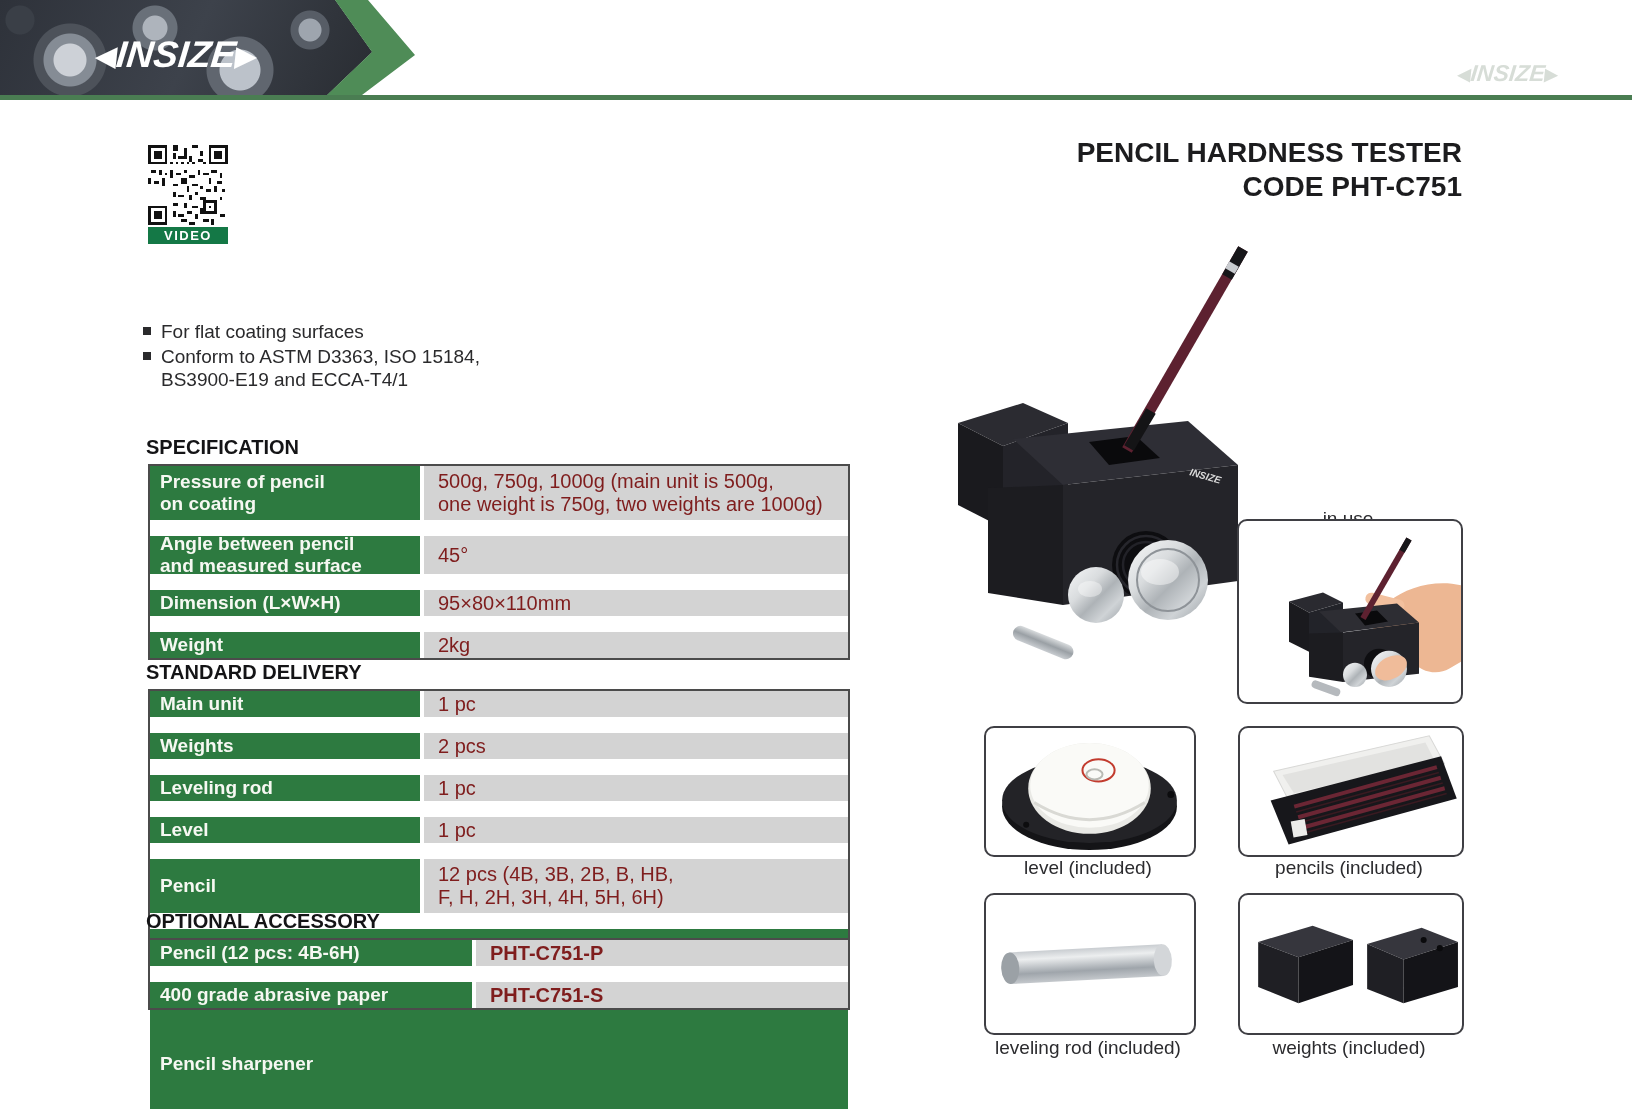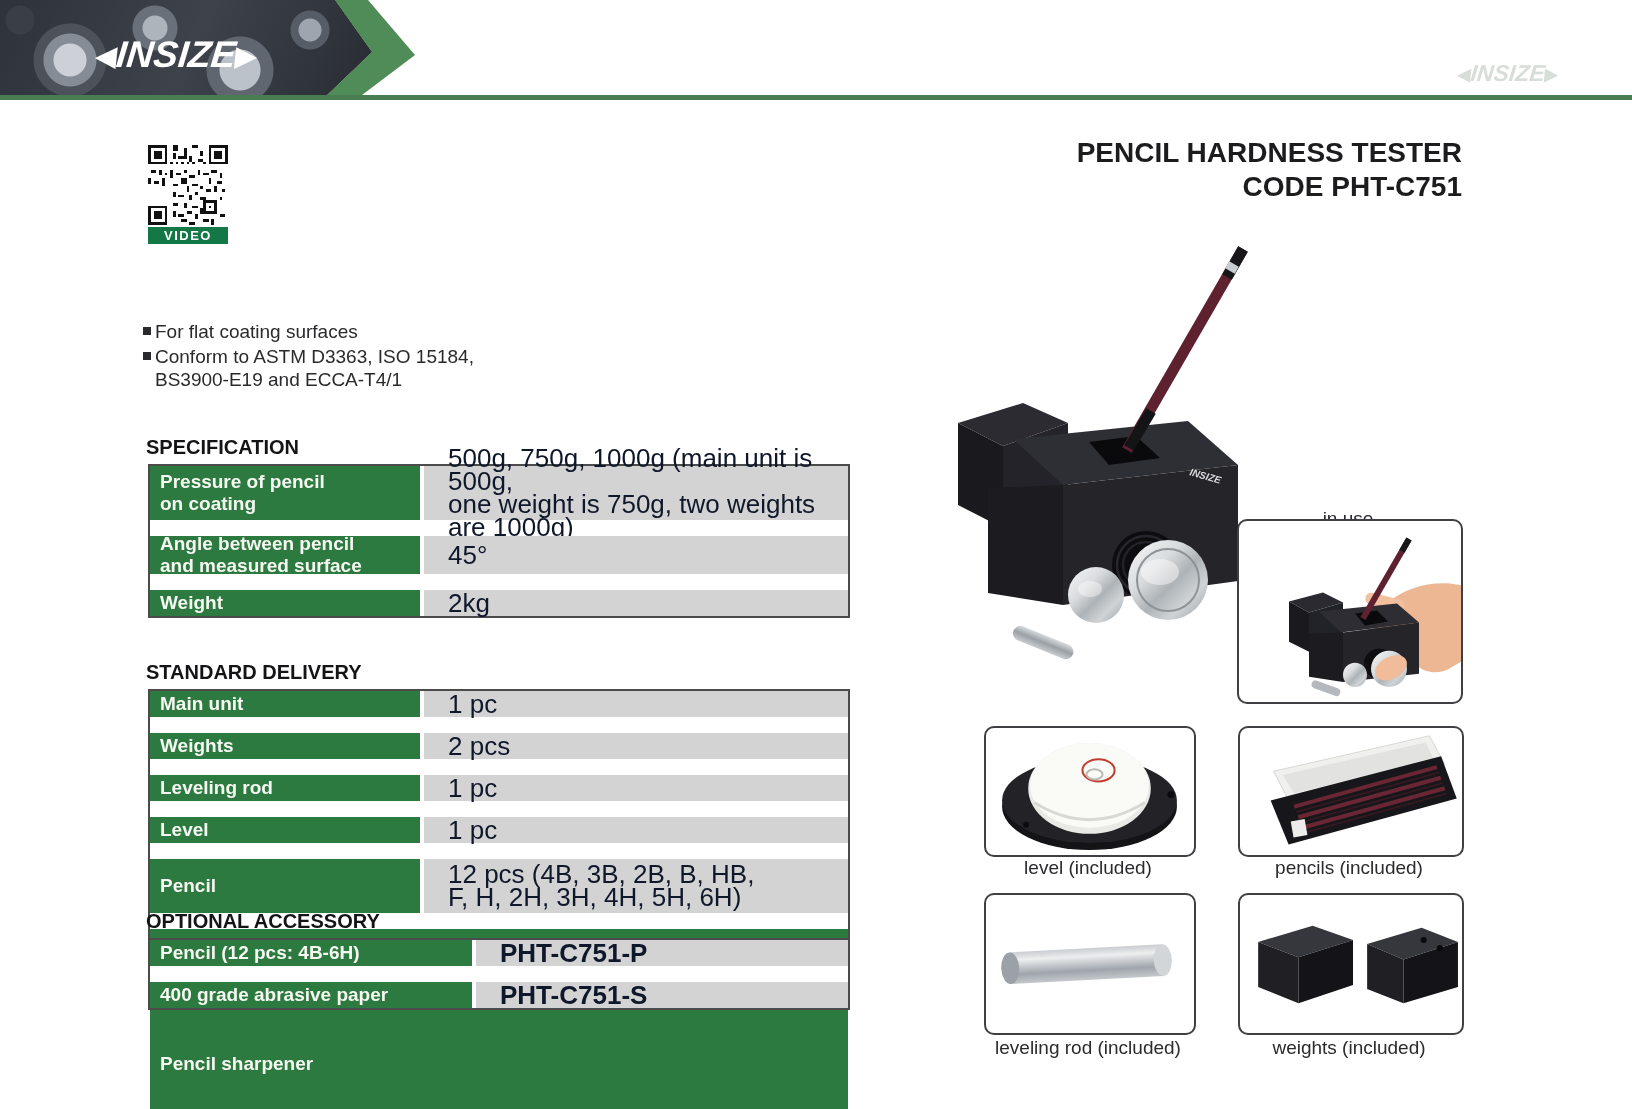--- a/index.html
+++ b/index.html
@@ -28,32 +28,32 @@
   .watermark .arr{font-style:normal;font-size:0.72em;vertical-align:0.08em;}
   
   .qr{position:absolute;left:148px;top:145px;width:80px;height:80px;}
   .video-badge{position:absolute;left:148px;top:227px;width:80px;height:17px;background:#147846;
     color:#fff;font-weight:bold;font-size:13px;letter-spacing:1.5px;text-align:center;line-height:17px;}
   
   .title{position:absolute;right:170px;top:136px;width:640px;text-align:right;
     font-size:28px;font-weight:bold;color:#1c1c1e;line-height:34px;}
   
   .features{position:absolute;left:143px;top:320px;width:420px;display:flex;flex-direction:column;gap:2px;}
-  .feat{display:flex;gap:4px;font-size:19px;line-height:23px;color:#2a2a2c;}
+  .feat{display:flex;gap:10px;font-size:19px;line-height:23px;color:#2a2a2c;}
   .feat .sq{flex:0 0 8px;width:8px;height:8px;background:#2a2a2c;margin-top:7px;}
   .pre{white-space:pre-line;}
   
   .sec-h{position:absolute;left:146px;font-size:20px;font-weight:bold;color:#141416;}
   .tbl{position:absolute;left:148px;width:698px;border:2px solid #4b4b4b;background:#fff;
     display:flex;flex-direction:column;row-gap:16px;}
   .trow{display:flex;column-gap:4px;}
   .tlabel{background:#2d7a40;color:#f6f8f2;font-weight:bold;font-size:19px;line-height:22px;
     display:flex;align-items:center;padding-left:10px;box-sizing:border-box;}
-  .tvalue{background:#d3d3d3;color:#0f172a;font-size:26px;line-height:23px;flex:1;
-    display:flex;align-items:center;padding-left:24px;box-sizing:border-box;}
+  .tvalue{background:#d3d3d3;color:#7f1d1d;font-size:20px;line-height:23px;flex:1;
+    display:flex;align-items:center;padding-left:14px;box-sizing:border-box;}
   .w270{flex:0 0 270px;} .w322{flex:0 0 322px;}
   .bold{font-weight:bold;}
   
   .frame{position:absolute;background:#fff;border:2px solid #3f3f44;border-radius:10px;overflow:hidden;}
   .caption{position:absolute;text-align:center;font-size:19px;color:#2b2b2e;}
   .main-photo{position:absolute;left:893px;top:243px;width:360px;height:420px;}
   svg{display:block;}
 </style>
 </head>
 <body>
@@ -110,20 +110,24 @@
     <div class="trow" style="height:54px;">
       <div class="tlabel w270 pre">Pressure of pencil
 on coating</div>
       <div class="tvalue pre">500g, 750g, 1000g (main unit is 500g,
 one weight is 750g, two weights are 1000g)</div>
     </div>
     <div class="trow" style="height:38px;">
       <div class="tlabel w270 pre">Angle between pencil
 and measured surface</div>
       <div class="tvalue pre">45°</div>
+    </div>
+    <div class="trow" style="height:26px;">
+      <div class="tlabel w270 pre">Dimension (L×W×H)</div>
+      <div class="tvalue pre">95×80×110mm</div>
     </div>
     <div class="trow" style="height:26px;">
       <div class="tlabel w270 pre">Weight</div>
       <div class="tvalue pre">2kg</div>
     </div>
   </div>
 
   <div class="sec-h" style="top:661px;">STANDARD DELIVERY</div>
   <div class="tbl" style="top:689px;">
     <div class="trow" style="height:26px;">

